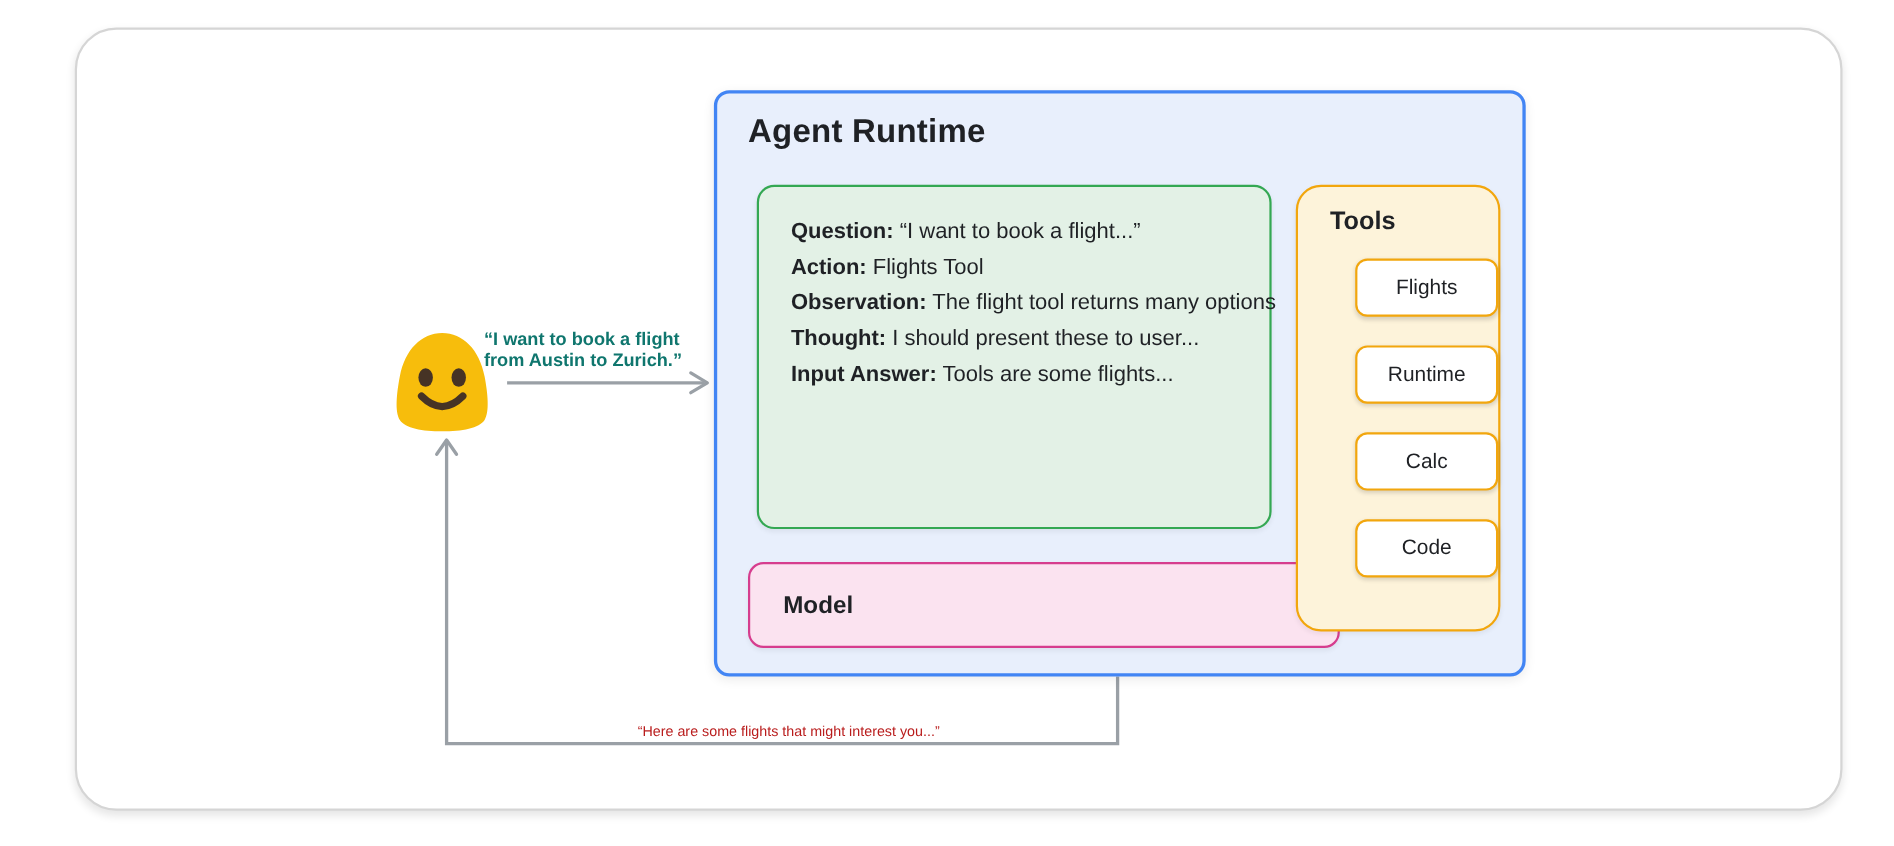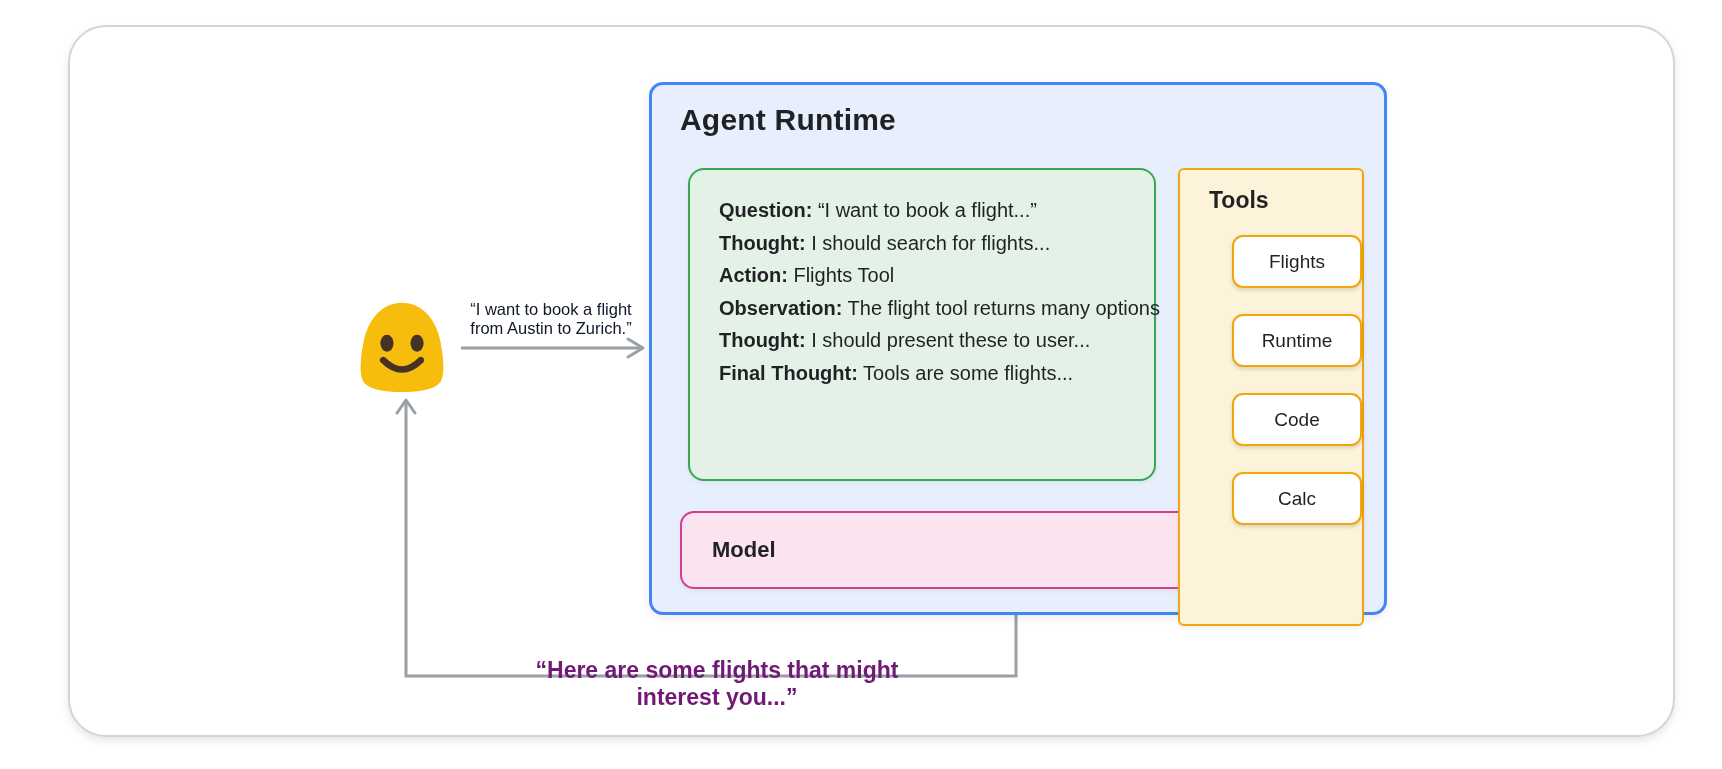--- a/index.html
+++ b/index.html
@@ -43,22 +43,22 @@
   .model-box {
     position:absolute; left:28px; top:426px; width:538px; height:78px;
     background:#fbe3f0; border:2.5px solid #d63d8e; border-radius:14px;
     display:flex; align-items:center; padding-left:30px;
     box-shadow:0 2px 5px rgba(0,0,0,0.06);
   }
   .model-label { font-size:22px; font-weight:600; color:#1f2125; }
 
   
   .tools-panel {
-    position:absolute; left:526px; top:83px; width:186px; height:458px;
-    background:#fdf3da; border:2.5px solid #f2a60d; border-radius:6px;
+    position:absolute; left:526px; top:83px; width:186px; height:406px;
+    background:#fdf3da; border:2.5px solid #f2a60d; border-radius:23px;
     box-shadow:0 2px 5px rgba(0,0,0,0.06);
   }
   .tools-title {
     margin:17px 0 0 29px; font-size:23px; font-weight:600; color:#1f2125;
   }
   .tools-list {
     display:flex; flex-direction:column; align-items:flex-end;
     margin-top:21px; gap:26px;
   }
   .tool-button {
@@ -67,25 +67,25 @@
     display:flex; align-items:center; justify-content:center;
     font-size:19px; font-weight:500; color:#1f2125;
     box-shadow:0 2px 4px rgba(0,0,0,0.15);
   }
 
   
   .emoji-wrap { position:absolute; left:355px; top:299px; width:94px; height:96px; }
 
   .request-label {
     position:absolute; left:440px; top:300px; width:222px;
-    text-align:center; font-size:16.5px; line-height:19px; font-weight:400; color:#0f172a;
+    text-align:left; font-size:16.5px; line-height:19px; font-weight:700; color:#0f766e;
   }
   .response-label {
     position:absolute; left:517px; top:657px; width:400px;
-    text-align:center; font-size:23px; font-weight:700; color:#701a75;
+    text-align:center; font-size:13px; font-weight:400; color:#b91c1c;
   }
 
   .arrows-layer { position:absolute; left:0; top:0; width:1722px; height:769px; pointer-events:none; }
 </style>
 </head>
 <body>
 
 <div class="canvas">
 
   <div class="outer-card"></div>
@@ -113,35 +113,34 @@
     <div>from Austin to Zurich.”</div>
   </div>
 
   <div class="response-label">“Here are some flights that might interest you...”</div>
 
   <div class="agent-box">
     <div class="agent-title">Agent Runtime</div>
 
     <div class="trace-box">
       <div class="trace-line"><b>Question:</b><span> “I want to book a flight...”</span></div>
-      <div class="trace-line"><b>Thought:</b><span> I should search for flights...</span></div>
       <div class="trace-line"><b>Action:</b><span> Flights Tool</span></div>
       <div class="trace-line"><b>Observation:</b><span> The flight tool returns many options</span></div>
       <div class="trace-line"><b>Thought:</b><span> I should present these to user...</span></div>
-      <div class="trace-line"><b>Final Thought:</b><span> Tools are some flights...</span></div>
+      <div class="trace-line"><b>Input Answer:</b><span> Tools are some flights...</span></div>
     </div>
 
     <div class="model-box">
       <span class="model-label">Model</span>
     </div>
 
     <div class="tools-panel">
       <div class="tools-title">Tools</div>
       <div class="tools-list">
         <div class="tool-button">Flights</div>
         <div class="tool-button">Runtime</div>
+        <div class="tool-button">Calc</div>
         <div class="tool-button">Code</div>
-        <div class="tool-button">Calc</div>
       </div>
     </div>
   </div>
 
 </div>
 
 </body></html>

